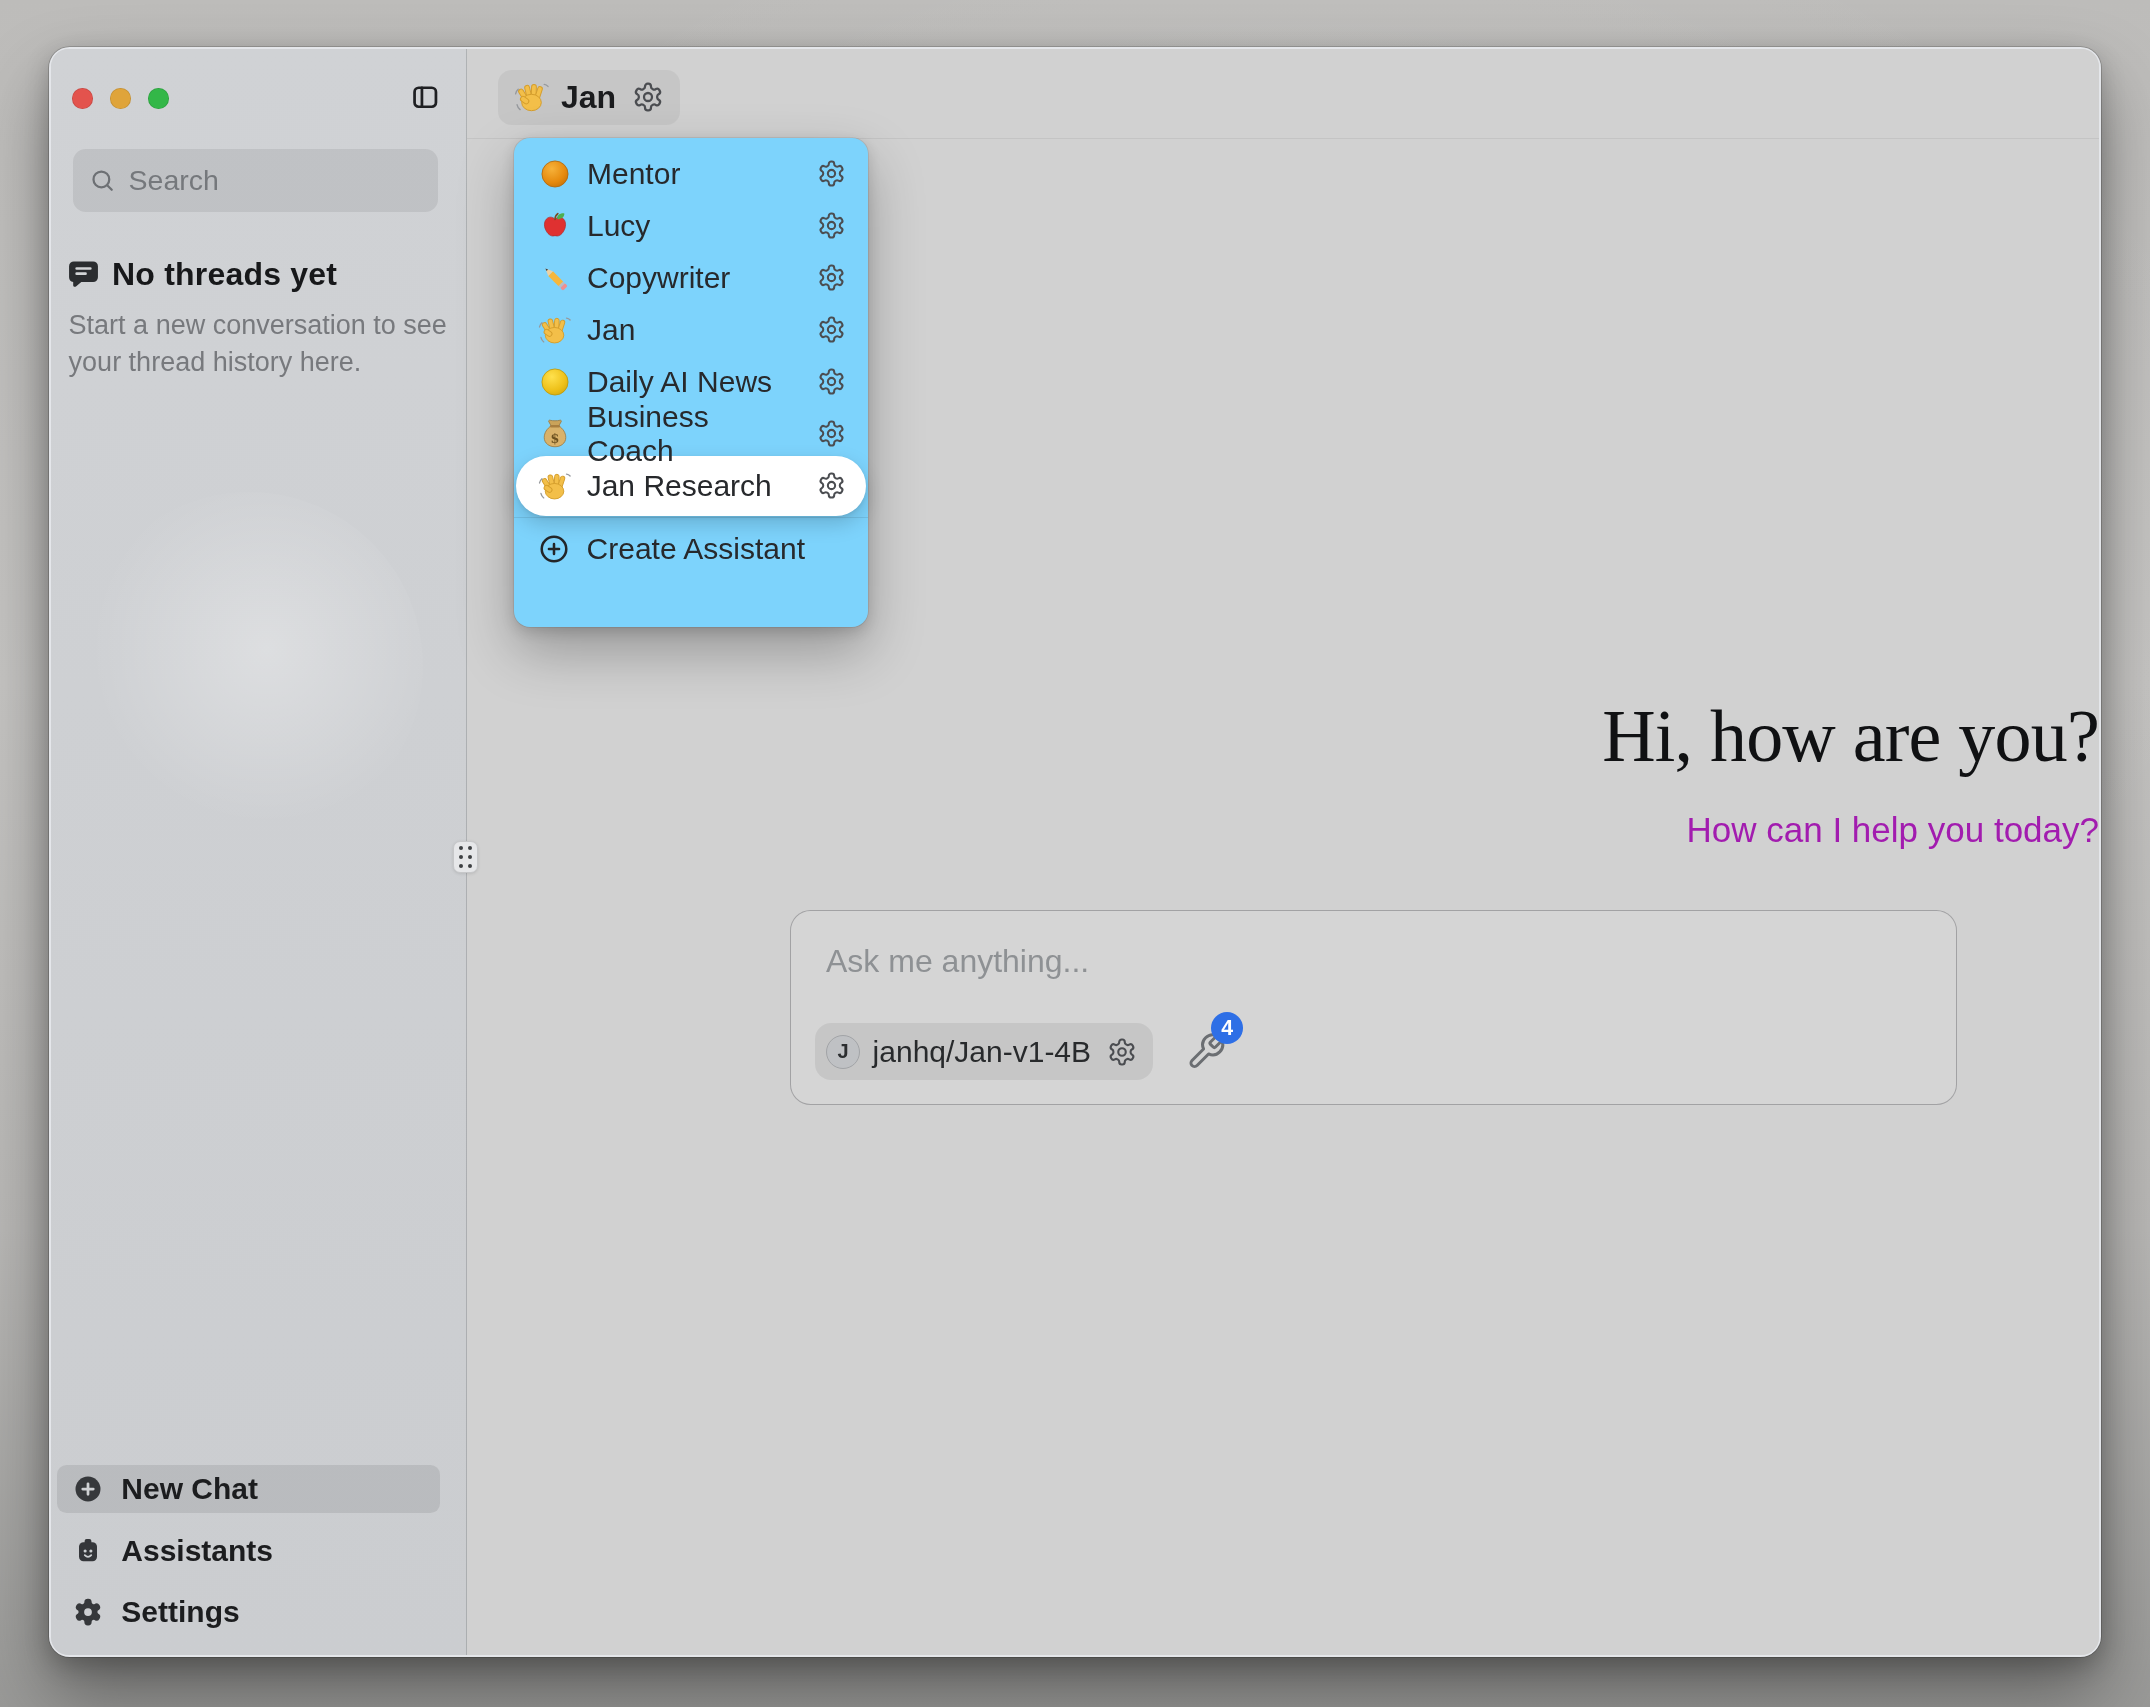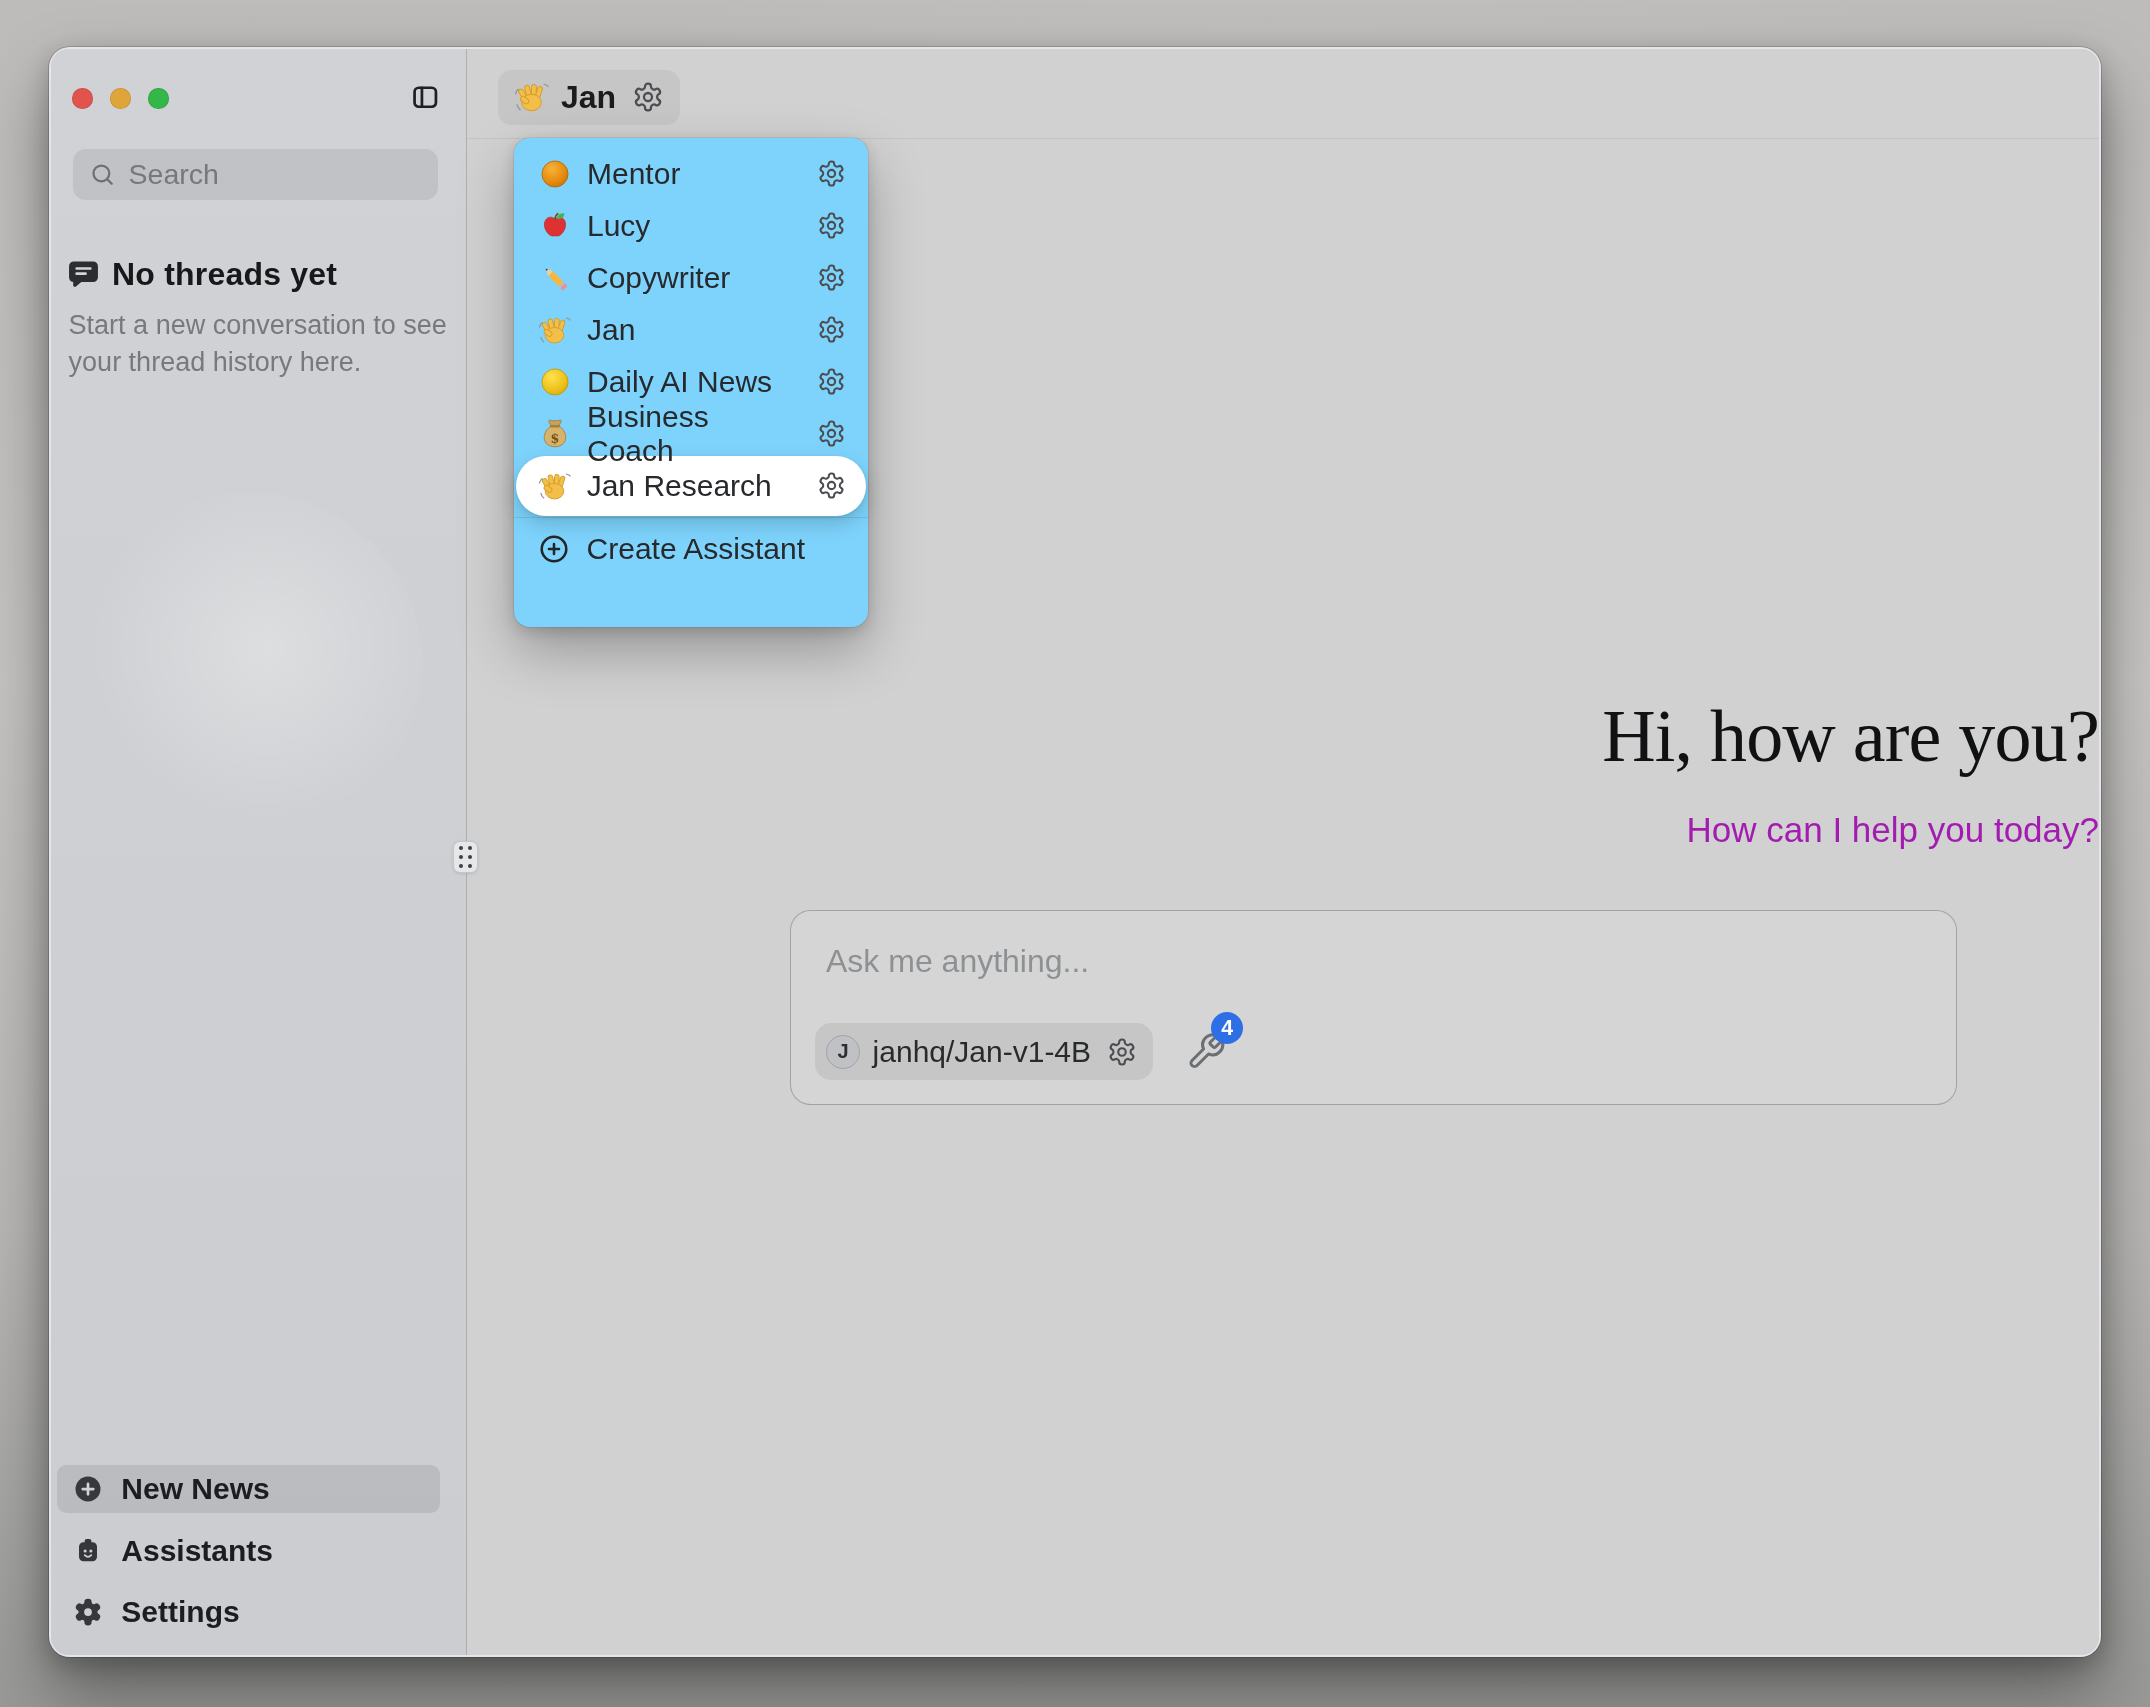--- a/index.html
+++ b/index.html
@@ -39,21 +39,21 @@
   .dot.red { background: #e3534d; }
   .dot.yellow { background: #dfa43a; }
   .dot.green { background: #33b748; }
   .toggle {
     position: absolute; left: 360px; top: 34px; width: 28.5px; height: 28.5px;
     background: none; border: none; cursor: pointer;
   }
   .toggle svg { width: 100%; height: 100%; }
 
   .search {
-    position: absolute; left: 22px; top: 100px; width: 365px; height: 51px;
+    position: absolute; left: 22px; top: 100px; width: 365px; height: 63px;
     background: rgba(0,0,0,0.075); border-radius: 12.6px;
     display: flex; align-items: center; padding: 0 16px; gap: 12.6px;
   }
   .search .s-icon { width: 27px; height: 27px; flex: 0 0 auto; display: inline-flex; }
   .search .s-icon svg { width: 100%; height: 100%; }
   .search .s-ph { font-size: 28.5px; color: #75787c; }
 
   .empty { position: absolute; left: 16px; top: 207px; width: 381px; }
   .empty-head { display: flex; align-items: center; gap: 12px; }
   .empty-head .e-icon { width: 33px; height: 33px; display: inline-flex; }
@@ -199,21 +199,21 @@
         </div>
 
         <nav class="bottom-nav">
           <div class="nav-item active">
             <span class="nav-ic">
                 <svg viewBox="0 0 24 24">
                   <circle cx="12" cy="12" r="10" fill="#36383b"></circle>
                   <path d="M12 7.8v8.4M7.8 12h8.4" stroke="#cfd1d4" stroke-width="2.2" stroke-linecap="round"></path>
                 </svg>
               </span>
-            <span class="nav-label">New News</span>
+            <span class="nav-label">New Chat</span>
           </div>
           <div class="nav-item">
             <span class="nav-ic">
                 <svg viewBox="0 0 24 24">
                   <rect x="9.3" y="2.3" width="5.4" height="4.4" rx="1.6" fill="#34363a"></rect>
                   <rect x="4.8" y="5" width="14.4" height="15.2" rx="3.6" fill="#34363a"></rect>
                   <circle cx="9.7" cy="12" r="1.25" fill="#cdd0d3"></circle>
                   <circle cx="14.3" cy="12" r="1.25" fill="#cdd0d3"></circle>
                   <path d="M9.4 15.3c.85.9 1.75 1.35 2.6 1.35s1.75-.45 2.6-1.35" stroke="#cdd0d3" stroke-width="1.4" fill="none" stroke-linecap="round"></path>
                 </svg>

